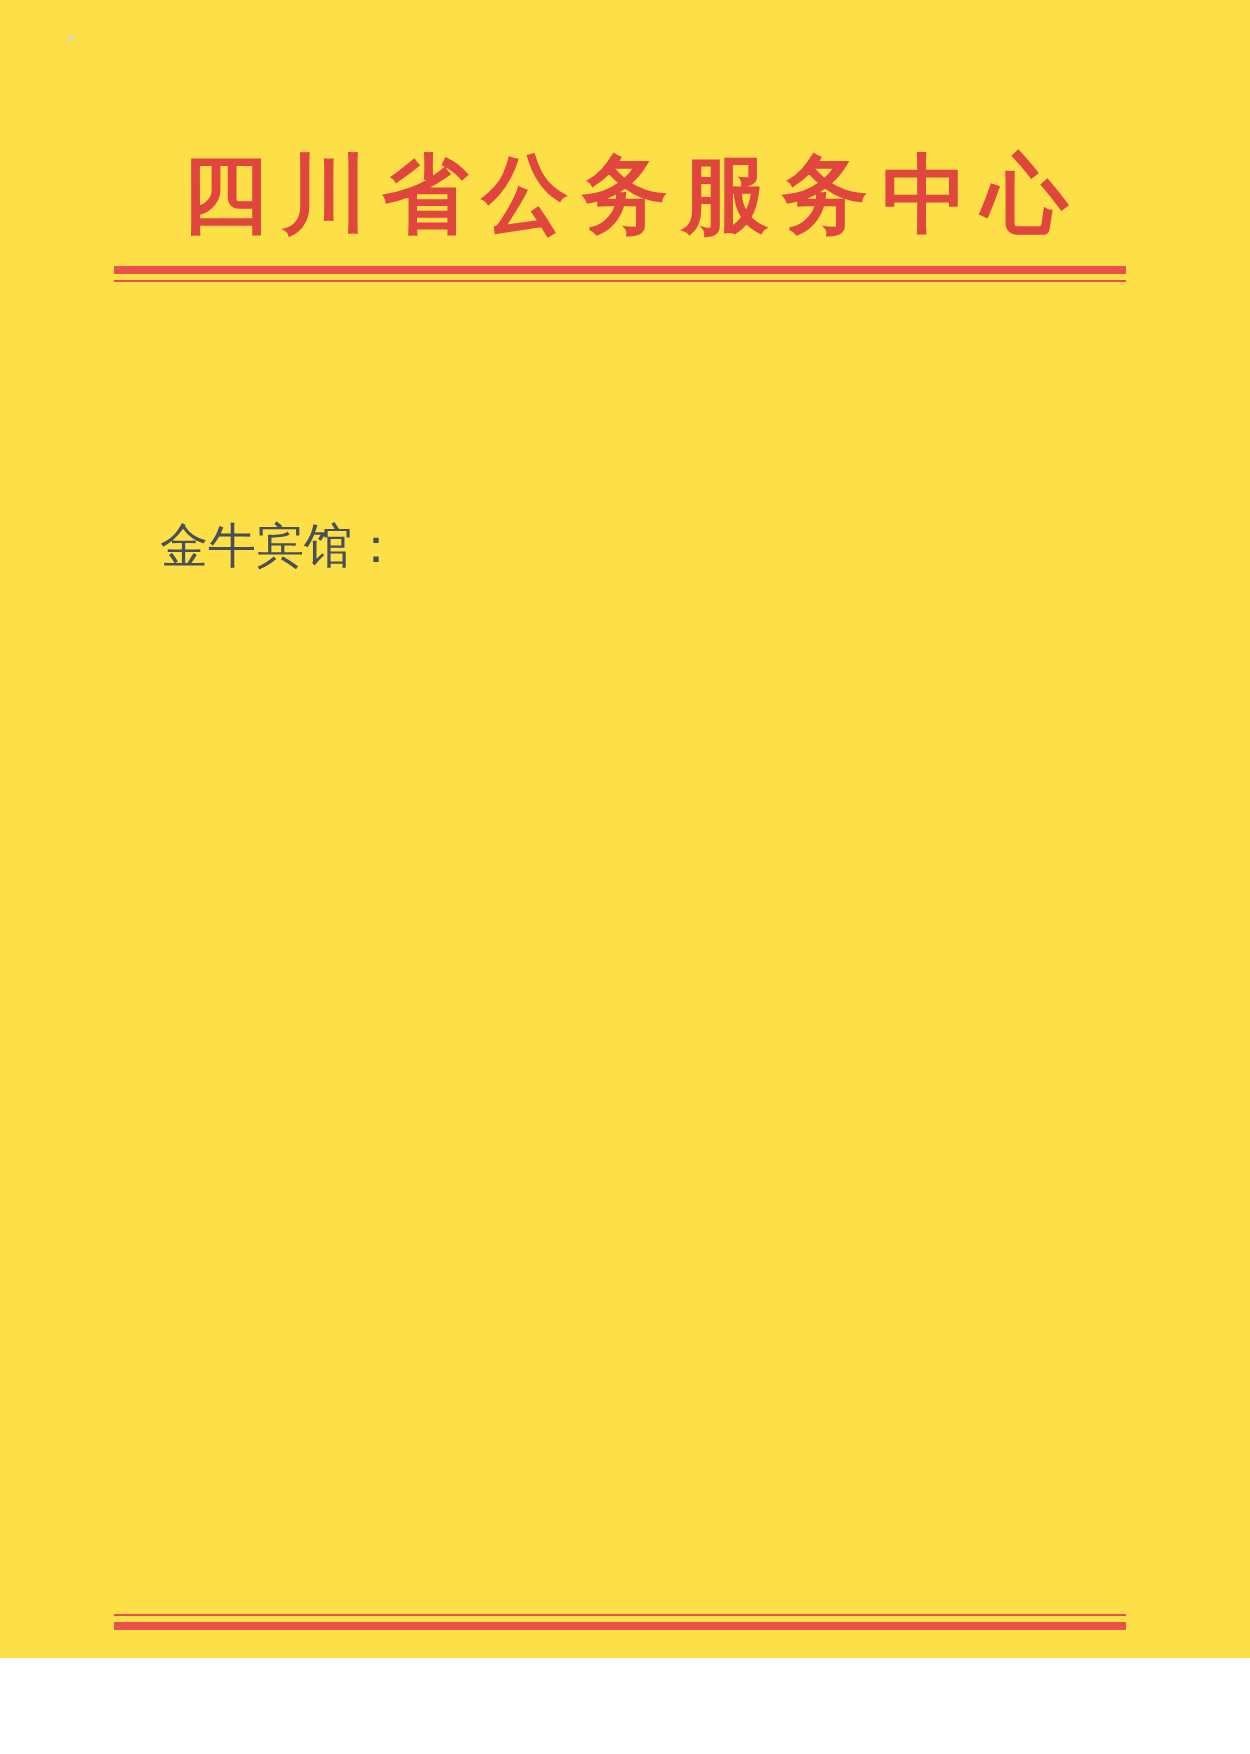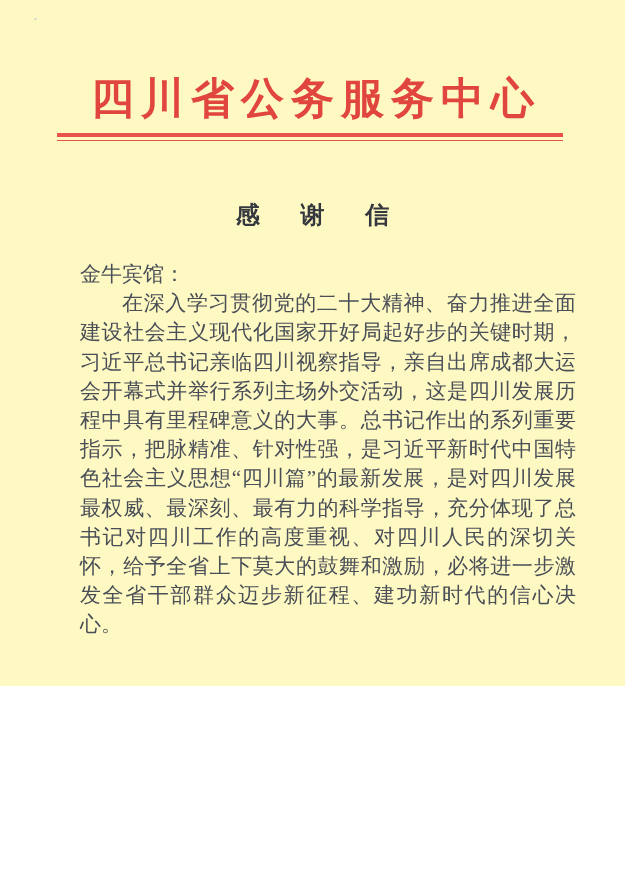--- a/index.html
+++ b/index.html
@@ -3,23 +3,23 @@
 <meta charset="utf-8">
 <style>
   html, body {
     margin: 0;
     padding: 0;
     background: #ffffff;
   }
   .page {
     position: relative;
     width: 625px;
-    height: 686px;
+    height: 829px;
     margin: 0 auto;
-    background: #fef9c3;
+    background: #fde047;
     overflow: hidden;
     font-family: "Liberation Serif", "DejaVu Serif", serif;
   }
   
   .page::before {
     content: "";
     position: absolute;
     left: 34px; top: 18px;
     width: 3px; height: 2px;
     background: #d8d8d6;
@@ -73,21 +73,21 @@
     letter-spacing: 17px;
     padding-left: 17px;
     box-sizing: border-box;
     white-space: nowrap;
   }
   .letter-body {
     position: absolute;
     top: 260px;
     left: 80px;
     width: 496px;
-    font-size: 21px;
+    font-size: 24px;
     line-height: 29.2px;
     color: var(--body-text, #494e57);
     text-align: justify;
     text-justify: inter-ideograph;
   }
   .salutation {
     margin: 0;
   }
   .letter-body p.para {
     margin: 0;
@@ -100,25 +100,23 @@
 <div class="page">
 
   <div class="letterhead">四川省公务服务中心</div>
 
   <div class="rule rule-top">
     <div class="thick"></div>
     <div class="gap"></div>
     <div class="thin"></div>
   </div>
 
-  <div class="letter-title">感 谢 信</div>
 
   <div class="letter-body">
     <p class="salutation">金牛宾馆：</p>
-    <p class="para">在深入学习贯彻党的二十大精神、奋力推进全面建设社会主义现代化国家开好局起好步的关键时期，习近平总书记亲临四川视察指导，亲自出席成都大运会开幕式并举行系列主场外交活动，这是四川发展历程中具有里程碑意义的大事。总书记作出的系列重要指示，把脉精准、针对性强，是习近平新时代中国特色社会主义思想“四川篇”的最新发展，是对四川发展最权威、最深刻、最有力的科学指导，充分体现了总书记对四川工作的高度重视、对四川人民的深切关怀，给予全省上下莫大的鼓舞和激励，必将进一步激发全省干部群众迈步新征程、建功新时代的信心决心。</p>
   </div>
 
   <div class="rule rule-bottom">
     <div class="thin"></div>
     <div class="gap"></div>
     <div class="thick"></div>
   </div>
 
 </div>
 

